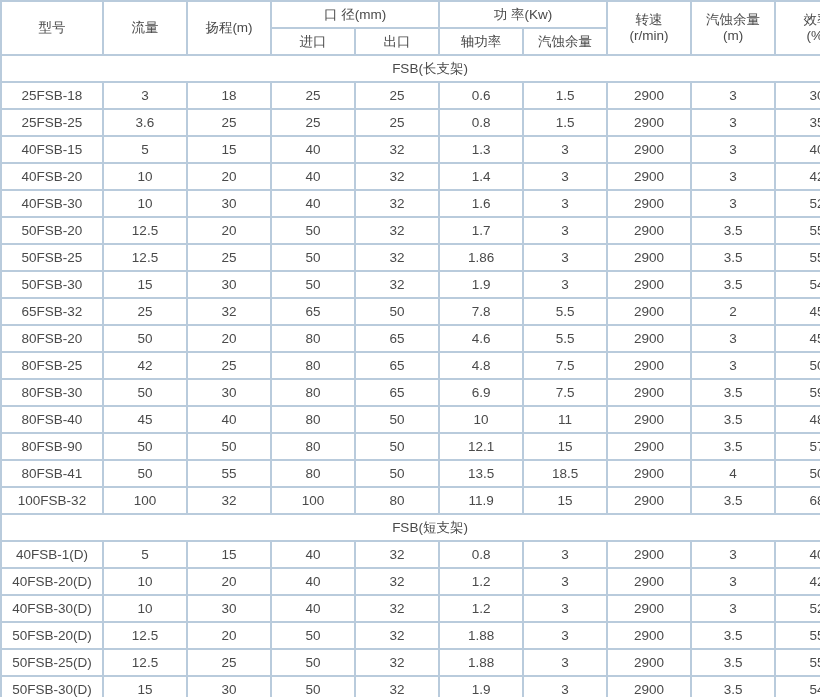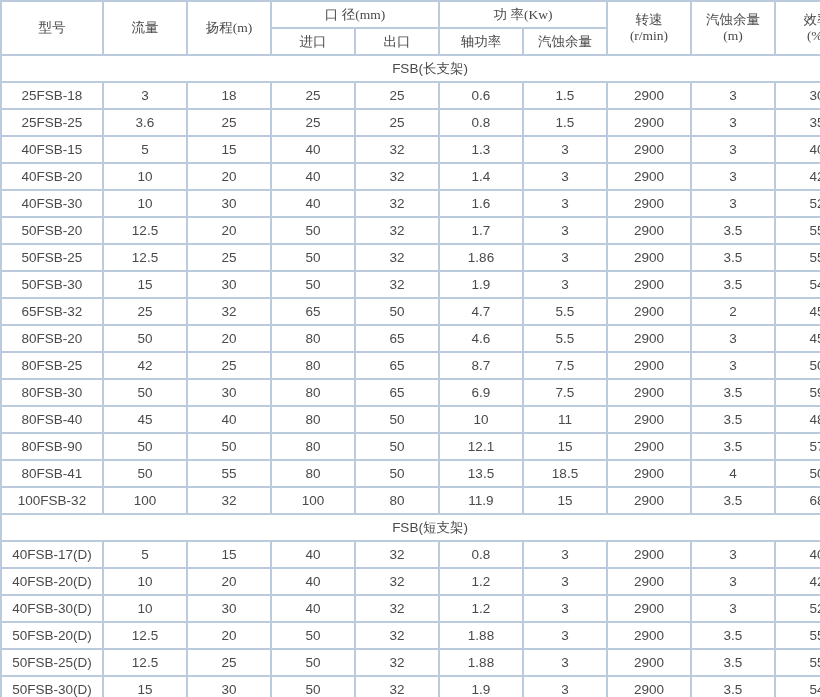--- a/index.html
+++ b/index.html
@@ -30,21 +30,20 @@
     box-sizing:border-box;
     overflow:hidden;
     white-space:nowrap;
   }
   
   .hd{
     background:#14a04c;
     color:#ffffff;
     font-size:14.5px;
     font-weight:bold;
-    font-family:Liberation Serif, serif;
   }
   .hd-top{height:24px;}
   .hd-sub{height:22px;}
   .hd-tall{height:48px;}
   
   .section-green{
     background:#14a04c;
     color:#ffffff;
     font-size:13.5px;
     height:24px;
@@ -217,21 +216,21 @@
           <td>2900</td>
           <td>3.5</td>
           <td>54</td>
         </tr>
         <tr class="plain">
           <td>65FSB-32</td>
           <td>25</td>
           <td>32</td>
           <td>65</td>
           <td>50</td>
-          <td>4.7</td>
+          <td>7.8</td>
           <td>5.5</td>
           <td>2900</td>
           <td>2</td>
           <td>45</td>
         </tr>
         <tr class="alt">
           <td>80FSB-20</td>
           <td>50</td>
           <td>20</td>
           <td>80</td>
@@ -241,21 +240,21 @@
           <td>2900</td>
           <td>3</td>
           <td>45</td>
         </tr>
         <tr class="plain">
           <td>80FSB-25</td>
           <td>42</td>
           <td>25</td>
           <td>80</td>
           <td>65</td>
-          <td>8.7</td>
+          <td>4.8</td>
           <td>7.5</td>
           <td>2900</td>
           <td>3</td>
           <td>50</td>
         </tr>
         <tr class="alt">
           <td>80FSB-30</td>
           <td>50</td>
           <td>30</td>
           <td>80</td>
@@ -311,21 +310,21 @@
           <td>11.9</td>
           <td>15</td>
           <td>2900</td>
           <td>3.5</td>
           <td>68</td>
         </tr>
         <tr>
           <td colspan="10" class="section-white">FSB(短支架)</td>
         </tr>
         <tr class="plain">
-          <td>40FSB-17(D)</td>
+          <td>40FSB-1(D)</td>
           <td>5</td>
           <td>15</td>
           <td>40</td>
           <td>32</td>
           <td>0.8</td>
           <td>3</td>
           <td>2900</td>
           <td>3</td>
           <td>40</td>
         </tr>

